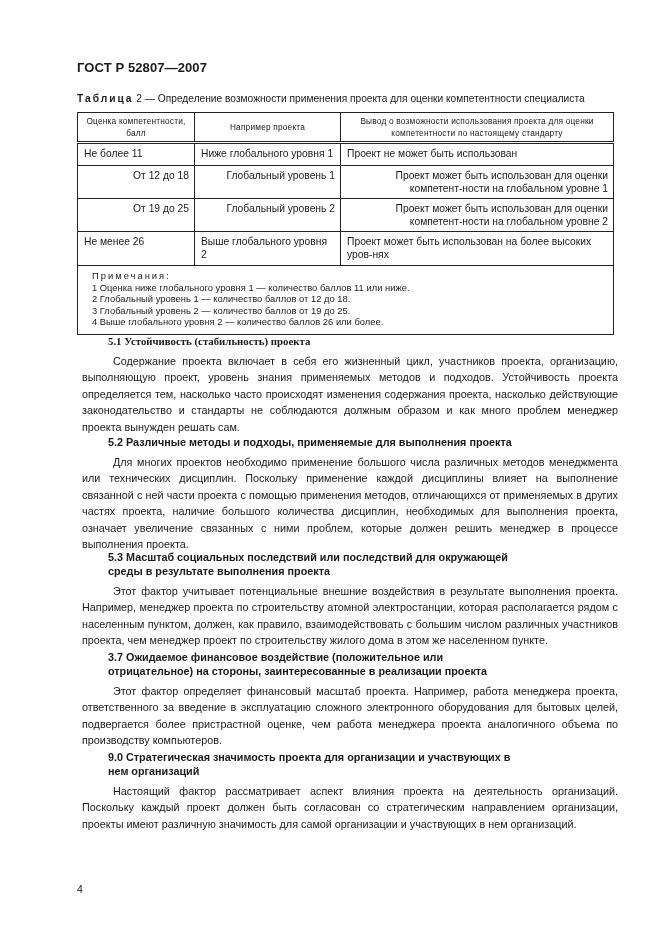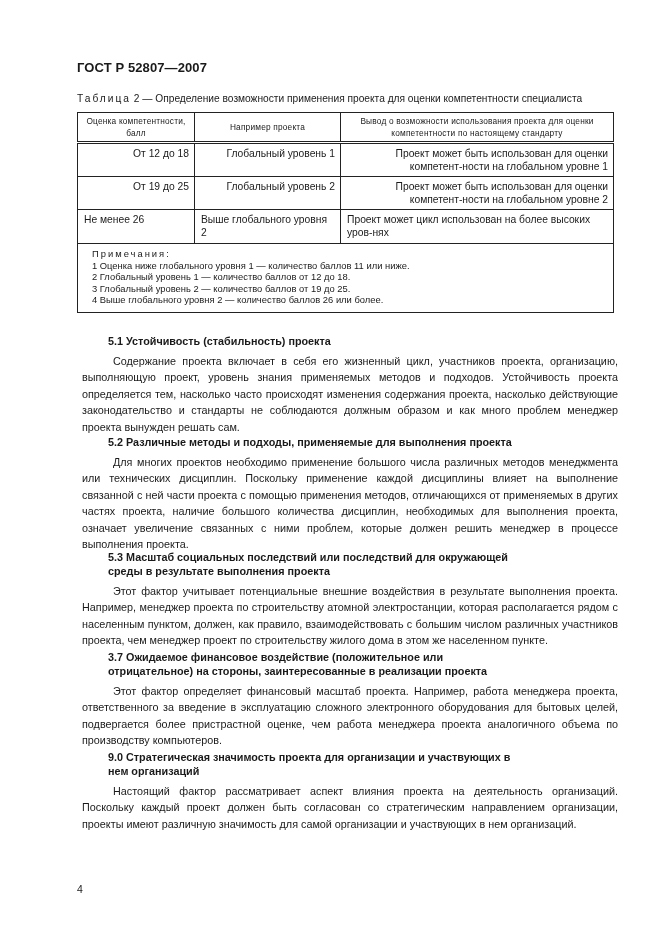--- a/index.html
+++ b/index.html
@@ -8,21 +8,21 @@
     font-family: "Liberation Sans", sans-serif; color: #1a1a1a;
   }
   .header-title {
     position: absolute; left: 77px; top: 60px;
     font-size: 13px; font-weight: bold; letter-spacing: 0.1px;
   }
   .table-caption {
     position: absolute; left: 77px; top: 93px;
     font-size: 10.2px; white-space: nowrap;
   }
-  .table-caption .spaced { letter-spacing: 2px; }
+  .table-caption .spaced { letter-spacing: 2px; font-weight: bold; }
   table.spec {
     position: absolute; left: 77px; top: 112px; width: 536px;
     border-collapse: collapse; font-size: 10.3px; table-layout: fixed;
   }
   table.spec td, table.spec th {
     border: 1px solid #222; vertical-align: top; padding: 3px 5px 3px 6px;
     line-height: 13px; font-weight: normal; text-align: left;
   }
   table.spec th {
     font-size: 8.3px; text-align: center; vertical-align: middle;
@@ -61,48 +61,53 @@
     <col style="width:273px">
   </colgroup>
   <thead>
     <tr>
       <th>Оценка компетентности, балл</th>
       <th>Например проекта</th>
       <th>Вывод о возможности использования проекта для оценки компетентности по настоящему стандарту</th>
     </tr>
   </thead>
   <tbody>
+    <tr class="r1">
+      <td>Не более 11</td>
+      <td>Ниже глобального уровня 1</td>
+      <td>Проект не может быть использован</td>
+    </tr>
     <tr class="r2">
       <td>От 12 до 18</td>
       <td>Глобальный уровень 1</td>
       <td>Проект может быть использован для оценки компетент-ности на глобальном уровне 1</td>
     </tr>
     <tr class="r3">
       <td>От 19 до 25</td>
       <td>Глобальный уровень 2</td>
       <td>Проект может быть использован для оценки компетент-ности на глобальном уровне 2</td>
     </tr>
     <tr class="r4">
       <td>Не менее 26</td>
       <td>Выше глобального уровня 2</td>
-      <td>Проект может цикл использован на более высоких уров-нях</td>
+      <td>Проект может быть использован на более высоких уров-нях</td>
     </tr>
     <tr>
       <td colspan="3" class="notes">
         <div class="notes-title">Примечания:</div>
         <div>1 Оценка ниже глобального уровня 1 — количество баллов 11 или ниже.</div>
         <div>2 Глобальный уровень 1 — количество баллов от 12 до 18.</div>
         <div>3 Глобальный уровень 2 — количество баллов от 19 до 25.</div>
         <div>4 Выше глобального уровня 2 — количество баллов 26 или более.</div>
       </td>
     </tr>
   </tbody>
 </table>
 
-<div class="section-heading" style="top:335px;">5.1  Устойчивость (стабильность) проекта</div>
+<div class="section-heading" style="top:335px;font-family:Liberation Serif, serif;">5.1  Устойчивость (стабильность) проекта</div>
 <div class="para" style="top:353px;">Содержание проекта включает в себя его жизненный цикл, участников проекта, организацию, выполняющую проект, уровень знания применяемых методов и подходов. Устойчивость проекта определяется тем, насколько часто происходят изменения содержания проекта, насколько действующие законодательство и стандарты не соблюдаются должным образом и как много проблем менеджер проекта вынужден решать сам.</div>
 
 <div class="section-heading" style="top:436px;">5.2  Различные методы и подходы, применяемые для выполнения проекта</div>
 <div class="para" style="top:454px;">Для многих проектов необходимо применение большого числа различных методов менеджмента или технических дисциплин. Поскольку применение каждой дисциплины влияет на выполнение связанной с ней части проекта с помощью применения методов, отличающихся от применяемых в других частях проекта, наличие большого количества дисциплин, необходимых для выполнения проекта, означает увеличение связанных с ними проблем, которые должен решить менеджер в процессе выполнения проекта.</div>
 
 <div class="section-heading" style="top:551px; width:420px;">5.3  Масштаб социальных последствий или последствий для окружающей среды в результате выполнения проекта</div>
 <div class="para" style="top:583px;">Этот фактор учитывает потенциальные внешние воздействия в результате выполнения проекта. Например, менеджер проекта по строительству атомной электростанции, которая располагается рядом с населенным пунктом, должен, как правило, взаимодействовать с большим числом различных участников проекта, чем менеджер проект по строительству жилого дома в этом же населенном пункте.</div>
 
 <div class="section-heading" style="top:651px; width:420px;">3.7  Ожидаемое финансовое воздействие (положительное или отрицательное) на стороны, заинтересованные в реализации проекта</div>
 <div class="para" style="top:683px;">Этот фактор определяет финансовый масштаб проекта. Например, работа менеджера проекта, ответственного за введение в эксплуатацию сложного электронного оборудования для бытовых целей, подвергается более пристрастной оценке, чем работа менеджера проекта аналогичного объема по производству компьютеров.</div>

